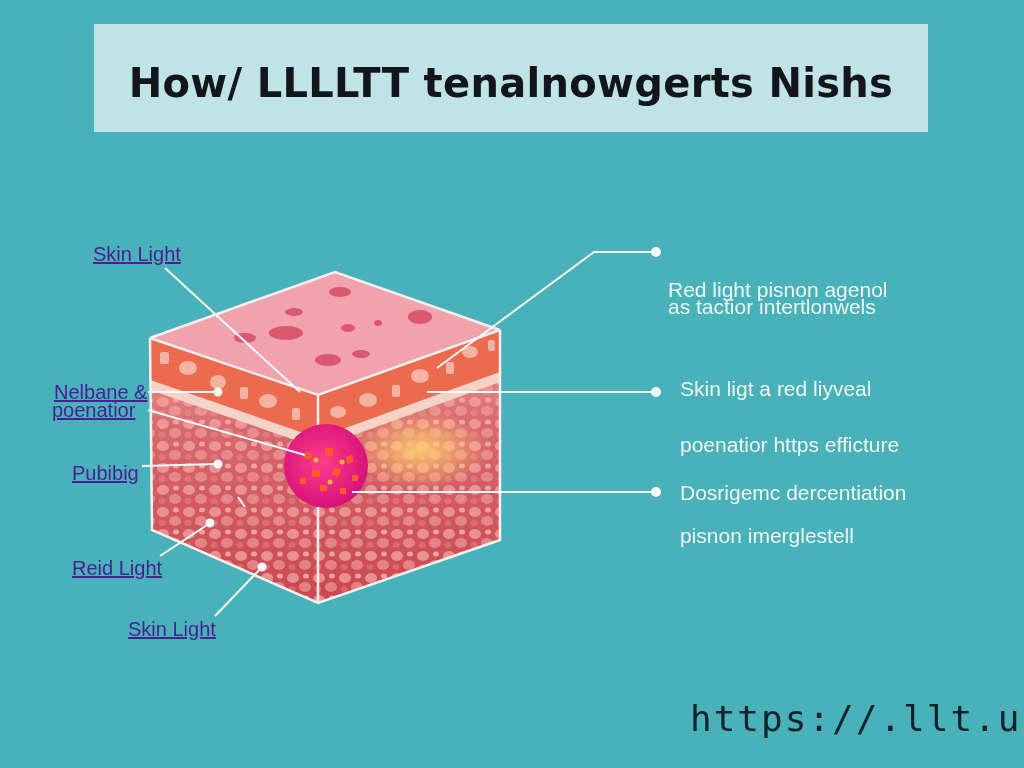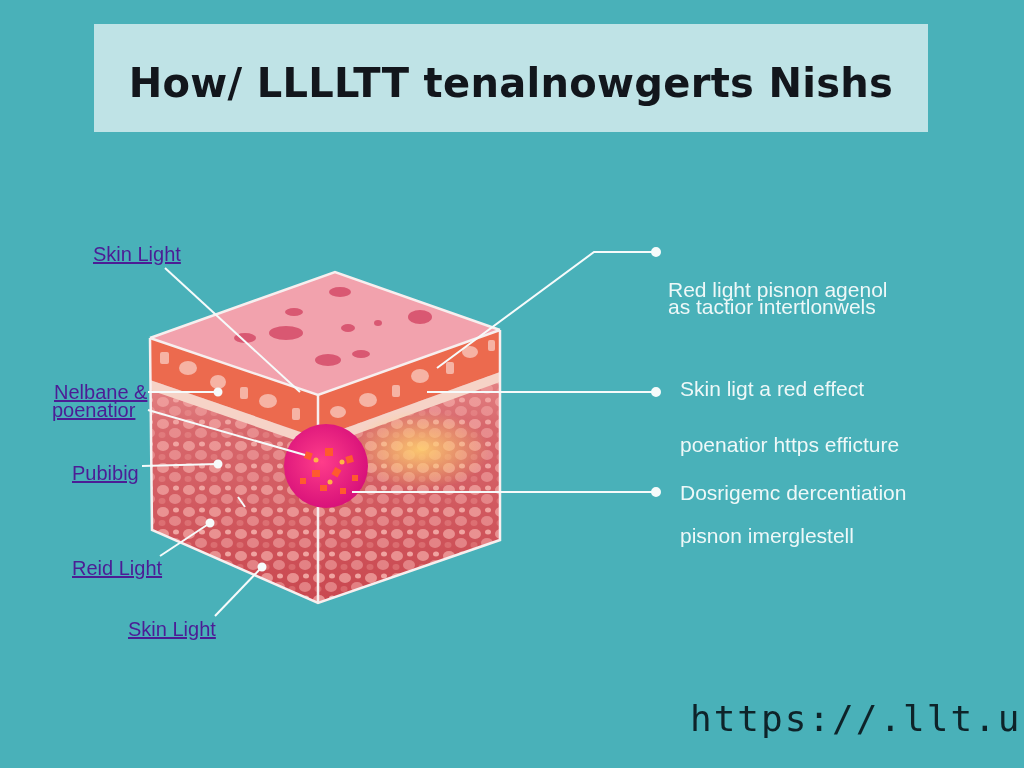--- a/index.html
+++ b/index.html
@@ -165,18 +165,18 @@
 
 <div class="lbl-left" style="left:93px; top:244px;">Skin Light</div>
 <div class="lbl-left" style="left:54px; top:382px;">Nelbane &amp;</div>
 <div class="lbl-left" style="left:52px; top:400px;">poenatior</div>
 <div class="lbl-left" style="left:72px; top:463px;">Pubibig</div>
 <div class="lbl-left" style="left:72px; top:558px;">Reid Light</div>
 <div class="lbl-left" style="left:128px; top:619px;">Skin Light</div>
 
 <div class="lbl-right" style="left:668px; top:257px;margin-top:20px;">Red light pisnon agenol</div>
 <div class="lbl-right" style="left:668px; top:294px;">as tactior intertlonwels</div>
-<div class="lbl-right" style="left:680px; top:376px;">Skin ligt a red effect</div>
+<div class="lbl-right" style="left:680px; top:376px;">Skin ligt a red liyveal</div>
 <div class="lbl-right" style="left:680px; top:432px;">poenatior https efficture</div>
 <div class="lbl-right" style="left:680px; top:480px;">Dosrigemc dercentiation</div>
 <div class="lbl-right" style="left:680px; top:523px;">pisnon imerglestell</div>
 
 <div class="url">https://.llt.us</div>
 
 </body></html>

